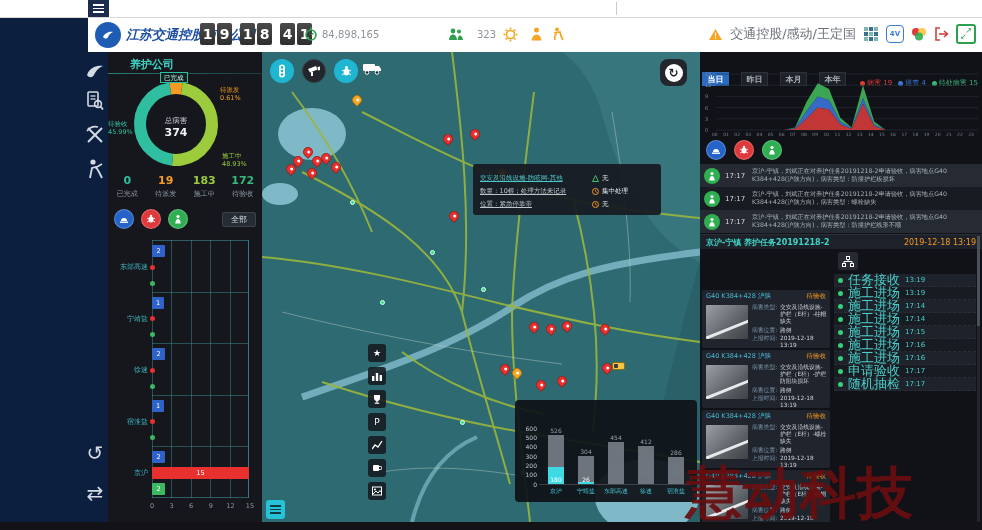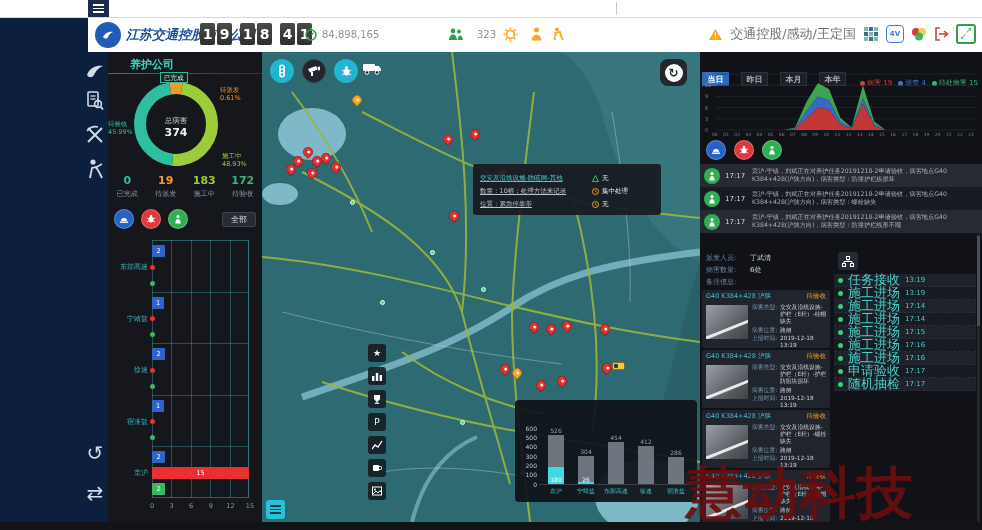--- a/index.html
+++ b/index.html
@@ -767,34 +767,24 @@
             <svg width="10" height="10" viewBox="0 0 10 10">
               <circle cx="5" cy="2.6" r="1.6" fill="#fff"></circle>
               <path d="M2.2 9.5 C2.6 6.4 3.6 5 5 5 C6.4 5 7.4 6.4 7.8 9.5 Z" fill="#fff"></path>
             </svg>
           </div>
           <div class="ev-time">17:17</div>
           <div class="ev-text">京沪-宁镇，刘斌正在对养护任务20191218-2申请验收，病害地点G40 K384+428(沪陕方向)，病害类型：防撞护栏线形不顺</div>
         </div>
       </div>
 
-    <div id="task-fields">
-        <div class="tf-row">
-          <span class="tf-label">派发人员:</span>
-          <span class="tf-val">丁武清</span>
-        </div>
-        <div class="tf-row">
-          <span class="tf-label">病害数量:</span>
-          <span class="tf-val">6处</span>
-        </div>
-        <div class="tf-row">
-          <span class="tf-label">备注信息:</span>
-          <span class="tf-val"></span>
-        </div>
-      </div>
+    <div id="task-head">
+      <span id="task-title">京沪-宁镇  养护任务20191218-2</span>
+      <span id="task-date">2019-12-18 13:19</span>
+    </div>
     <div id="cards-col">
         <div class="card">
           <div class="card-hd">
             <span class="card-road">G40 K384+428 沪陕</span>
             <span class="card-status">待验收</span>
           </div>
           <div class="card-photo"></div>
           <div class="card-fields">
             <div class="cf-row">
               <span class="cf-label">病害类型:</span>

